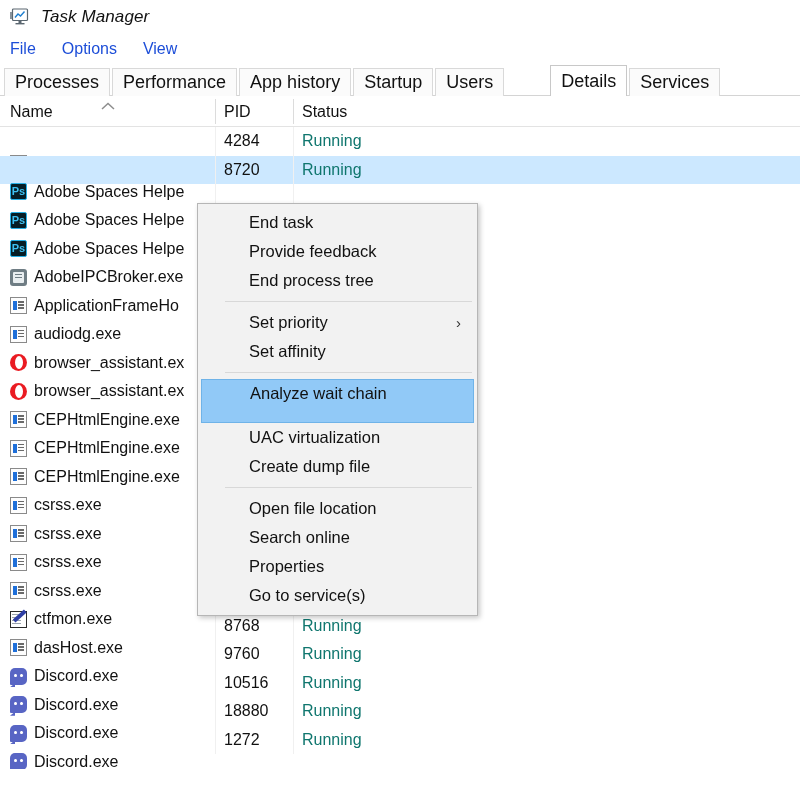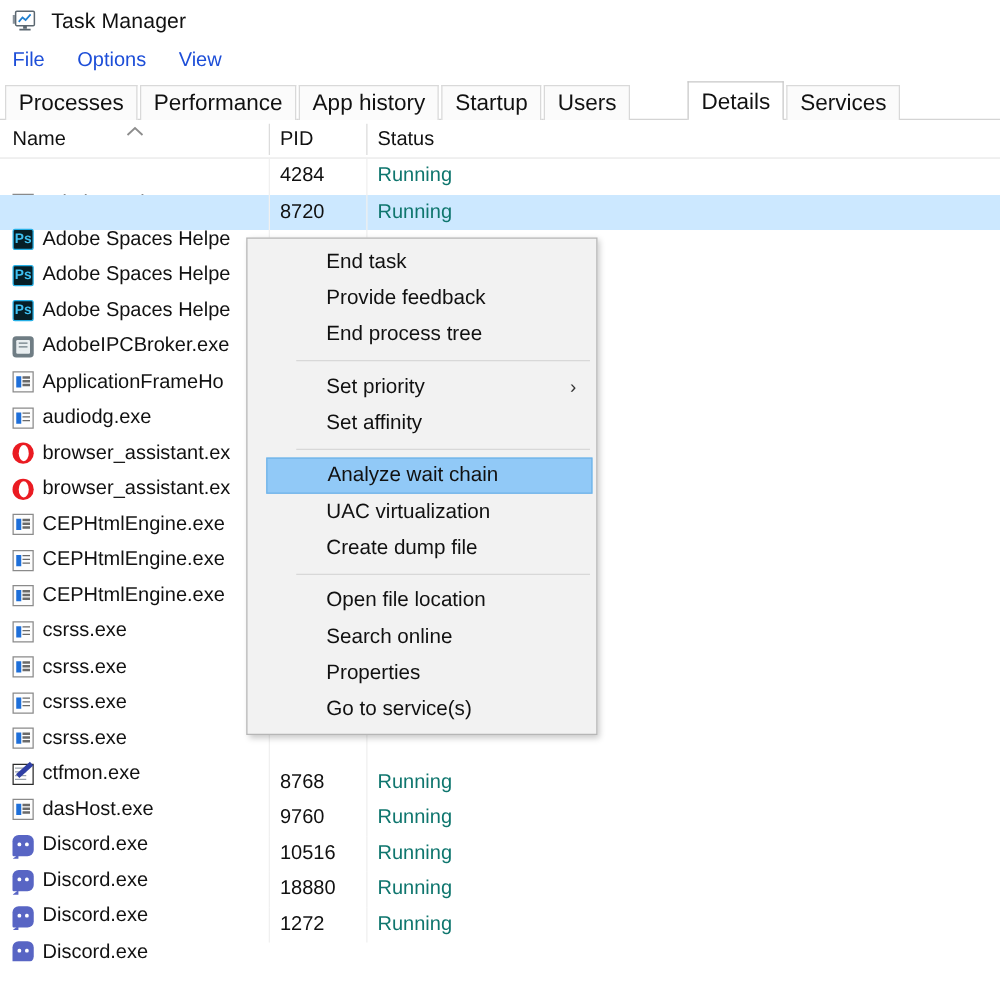--- a/index.html
+++ b/index.html
@@ -27,20 +27,21 @@
   #tm-icon {
     width: 20px; height: 18px;
     margin-right: 11px;
     flex: none;
     position: relative;
   }
   #title-text {
     font-size: 17px;
     color: #111;
     letter-spacing: .1px;
+    font-style: italic;
   }
 
   
   #menubar {
     height: 30px;
     display: flex;
     align-items: center;
     padding-left: 10px;
     background: #ffffff;
     gap: 26px;
@@ -298,45 +299,45 @@
     left: 0px; bottom: -2.5px;
     width: 5px; height: 4px;
     background: #5865c4;
     clip-path: polygon(0 100%, 100% 0, 100% 100%);
   }
 
   
   #ctxmenu {
     position: absolute;
     left: 197px;
-    top: 190px;
+    top: 203px;
     width: 281px;
     background: #f2f2f2;
     border: 1px solid #b6b6b6;
     box-shadow: 2px 2px 5px rgba(0,0,0,.22);
-    padding: 4px 0 5px 12px;
+    padding: 4px 0 5px 0;
     box-sizing: border-box;
     z-index: 50;
   }
   .mi {
     position: relative;
     height: 29px;
     line-height: 29px;
     padding-left: 51px;
     font-size: 16.5px;
     color: #111;
     cursor: default;
     white-space: nowrap;
   }
   .mi.highlight {
     background: #91c9f7;
     border: 1px solid #6fb3e8;
     margin: 0 3px;
     padding-left: 48px;
-    height: 29px;
+    height: 44px;
     line-height: 27px;
     box-sizing: border-box;
   }
   .mi-sep {
     height: 1px;
     background: #d8d8d8;
     margin: 6px 5px 6px 27px;
   }
   .submark {
     position: absolute;

